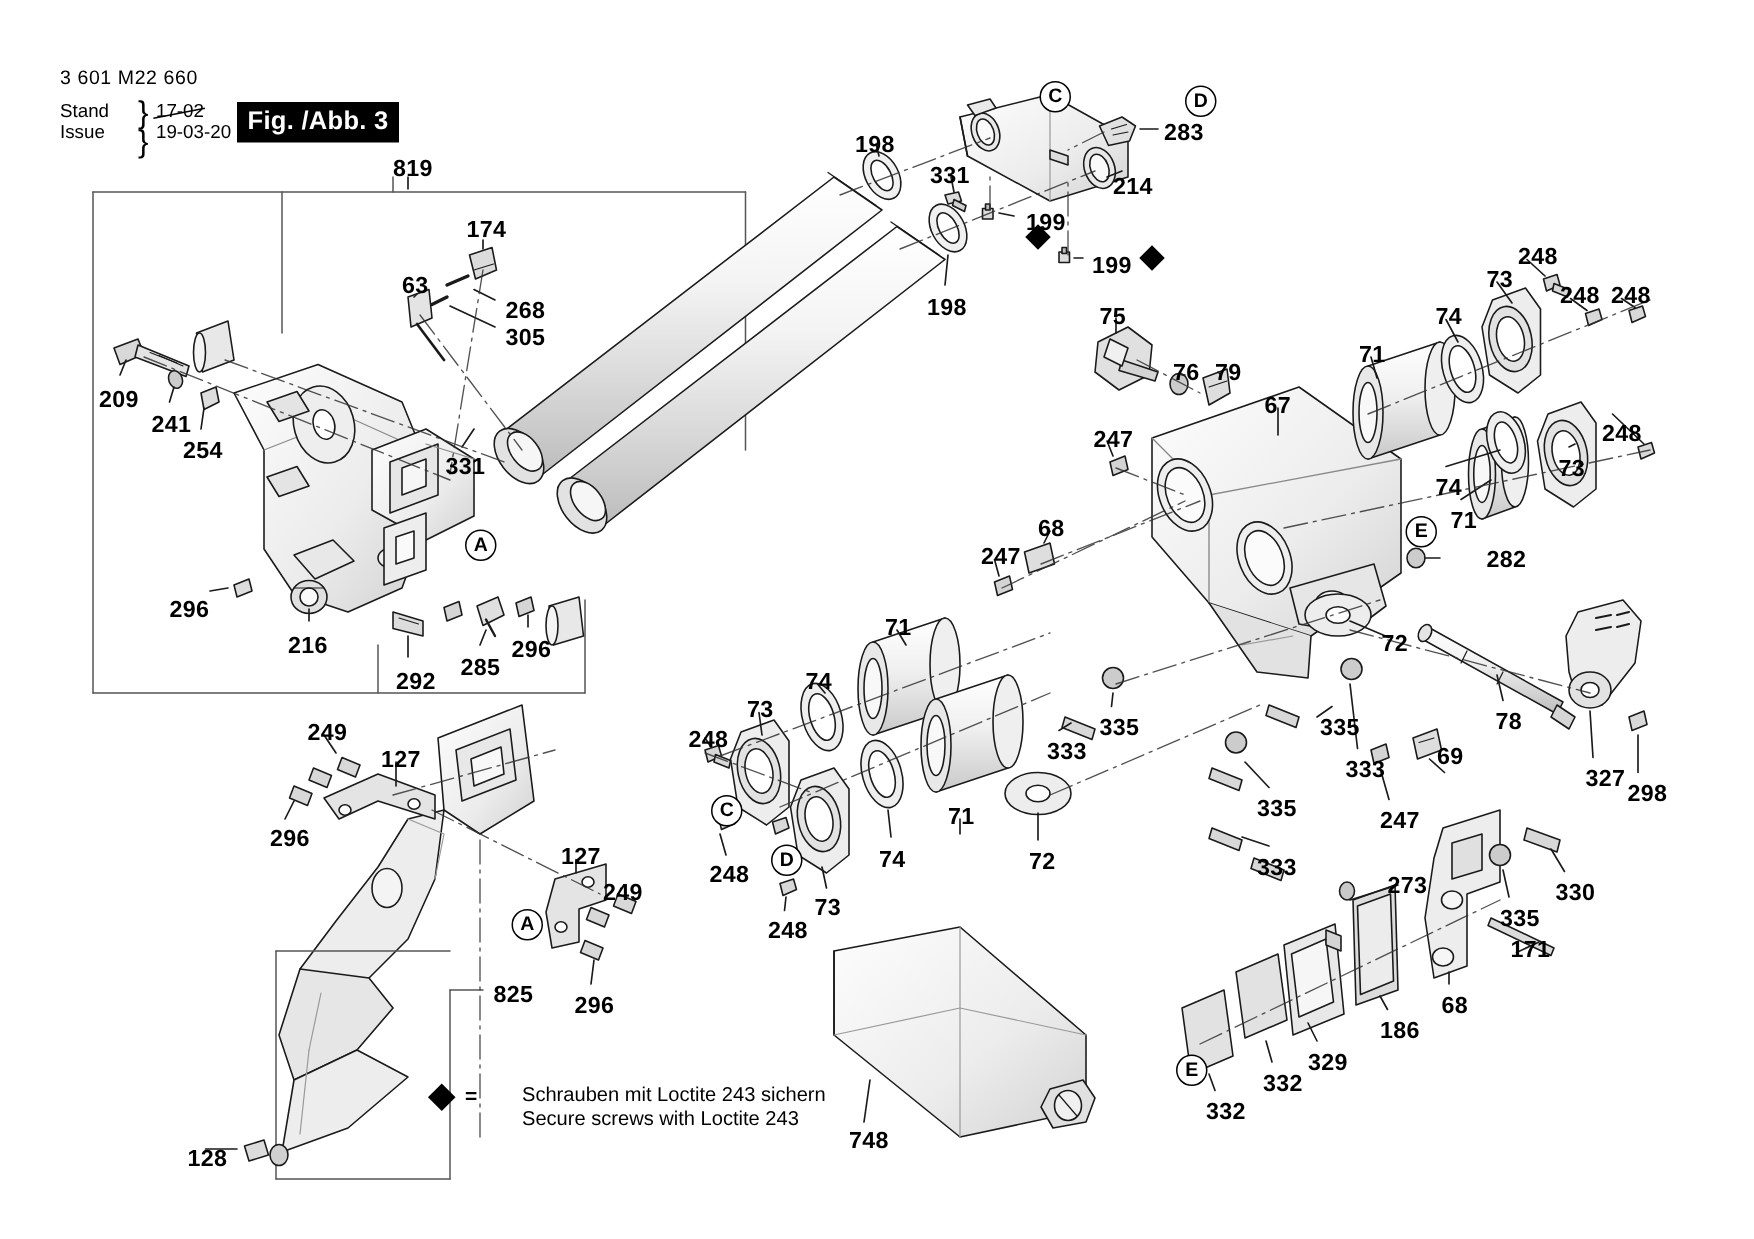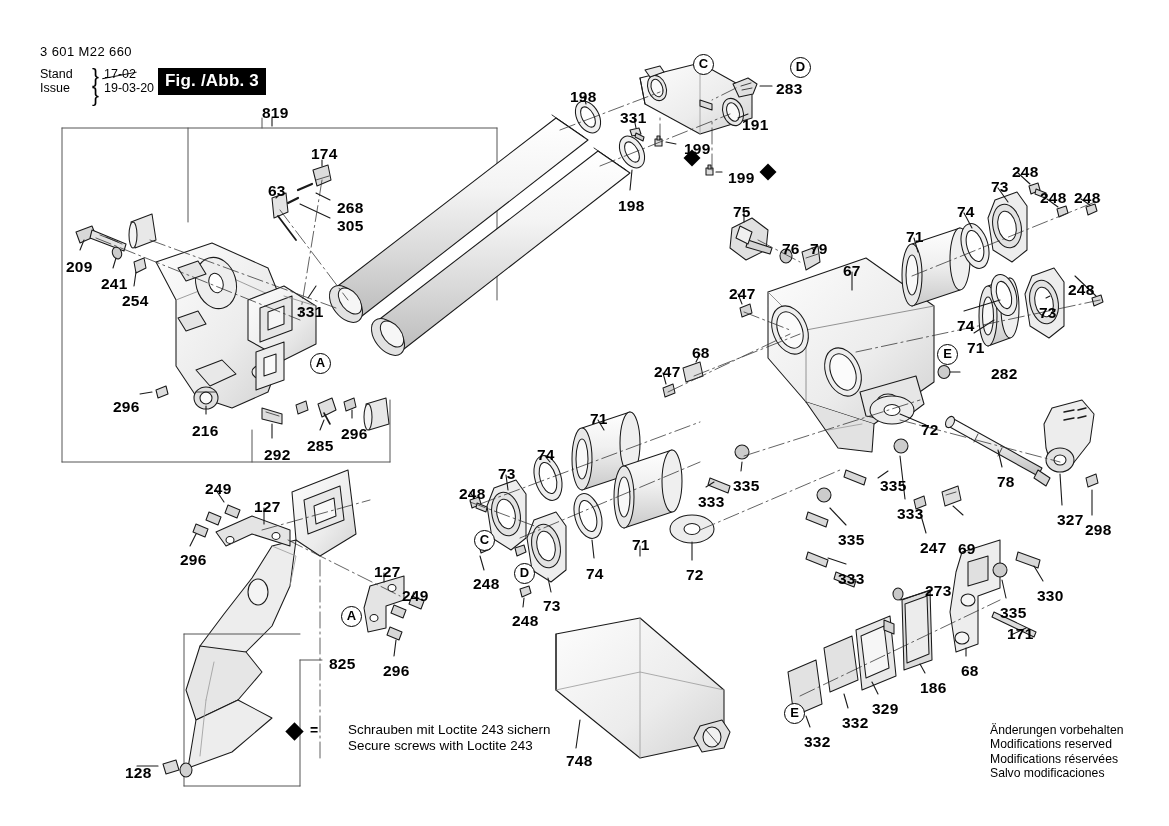--- a/index.html
+++ b/index.html
@@ -559,21 +559,21 @@
       <div class="cal" style="left: 113px; top: 398px;">296</div>
       <div class="cal" style="left: 192px; top: 422px;">216</div>
       <div class="cal" style="left: 264px; top: 446px;">292</div>
       <div class="cal" style="left: 307px; top: 437px;">285</div>
       <div class="cal" style="left: 341px; top: 425px;">296</div>
       <div class="cal" style="left: 570px; top: 88px;">198</div>
       <div class="cal" style="left: 620px; top: 109px;">331</div>
       <div class="cal" style="left: 684px; top: 140px;">199</div>
       <div class="cal" style="left: 728px; top: 169px;">199</div>
       <div class="cal" style="left: 618px; top: 197px;">198</div>
-      <div class="cal" style="left: 742px; top: 116px;">191</div>
+      <div class="cal" style="left: 742px; top: 116px;">214</div>
       <div class="cal" style="left: 776px; top: 80px;">283</div>
       <div class="cal" style="left: 733px; top: 203px;">75</div>
       <div class="cal" style="left: 782px; top: 240px;">76</div>
       <div class="cal" style="left: 810px; top: 240px;">79</div>
       <div class="cal" style="left: 729px; top: 285px;">247</div>
       <div class="cal" style="left: 843px; top: 262px;">67</div>
       <div class="cal" style="left: 906px; top: 228px;">71</div>
       <div class="cal" style="left: 957px; top: 203px;">74</div>
       <div class="cal" style="left: 991px; top: 178px;">73</div>
       <div class="cal" style="left: 1012px; top: 163px;">248</div>
@@ -599,21 +599,21 @@
       <div class="cal" style="left: 733px; top: 477px;">335</div>
       <div class="cal" style="left: 880px; top: 477px;">335</div>
       <div class="cal" style="left: 897px; top: 505px;">333</div>
       <div class="cal" style="left: 838px; top: 531px;">335</div>
       <div class="cal" style="left: 838px; top: 570px;">333</div>
       <div class="cal" style="left: 686px; top: 566px;">72</div>
       <div class="cal" style="left: 921px; top: 421px;">72</div>
       <div class="cal" style="left: 997px; top: 473px;">78</div>
       <div class="cal" style="left: 1057px; top: 511px;">327</div>
       <div class="cal" style="left: 1085px; top: 521px;">298</div>
-      <div class="cal" style="left: 958px; top: 540px;">69</div>
+      <div class="cal" style="left: 958px; top: 496px;">69</div>
       <div class="cal" style="left: 920px; top: 539px;">247</div>
       <div class="cal" style="left: 925px; top: 582px;">273</div>
       <div class="cal" style="left: 1000px; top: 604px;">335</div>
       <div class="cal" style="left: 1037px; top: 587px;">330</div>
       <div class="cal" style="left: 1007px; top: 625px;">171</div>
       <div class="cal" style="left: 961px; top: 662px;">68</div>
       <div class="cal" style="left: 920px; top: 679px;">186</div>
       <div class="cal" style="left: 872px; top: 700px;">329</div>
       <div class="cal" style="left: 842px; top: 714px;">332</div>
       <div class="cal" style="left: 804px; top: 733px;">332</div>
@@ -646,20 +646,14 @@
 
   <div id="legend">
     <span class="dia"></span>
     <span class="eq">=</span>
     <span class="txt">
       <span>Schrauben mit Loctite 243 sichern</span><br>
       <span>Secure screws with Loctite 243</span>
     </span>
   </div>
 
-  <div id="disclaimer">
-    <div>Änderungen vorbehalten</div>
-    <div>Modifications reserved</div>
-    <div>Modifications réservées</div>
-    <div>Salvo modificaciones</div>
-  </div>
 
 </div>
 
 </body></html>

